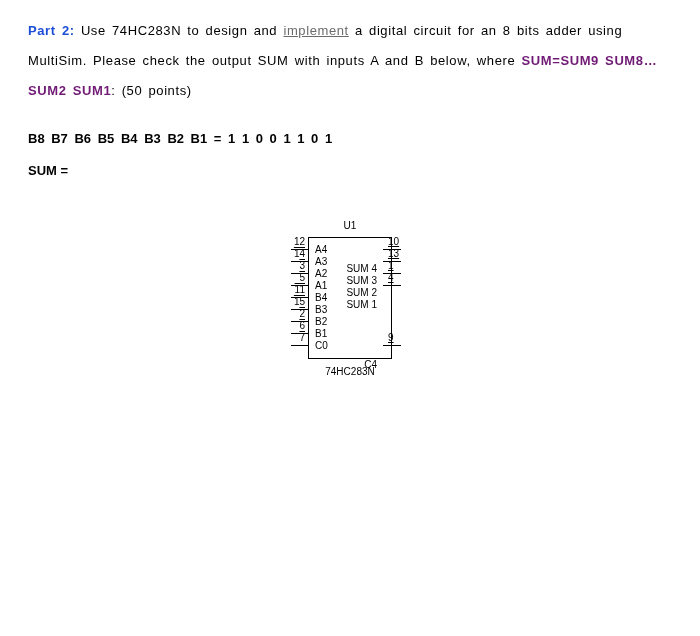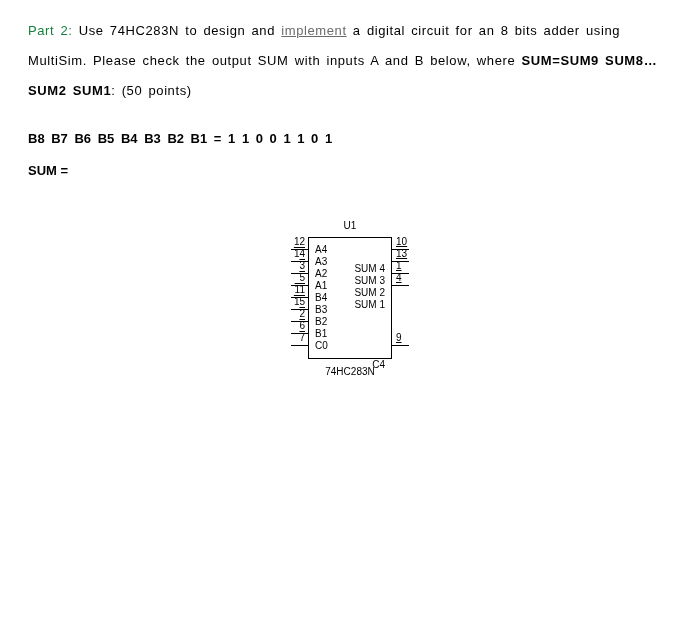--- a/index.html
+++ b/index.html
@@ -11,29 +11,29 @@
       font-family: Arial, Helvetica, sans-serif;
       width: 700px;
       height: 636px;
       padding: 16px 28px;
       background: #fff;
       color: #000;
       font-size: 13px;
       line-height: 2.3;
     }
     .part-label {
-      font-weight: normal;
-      color: #15803d;
+      font-weight: bold;
+      color: #1d4ed8;
     }
     .highlight-gray {
       color: #6b6b6b;
       text-decoration: underline;
     }
     .highlight-gray-bold {
-      color: #000000;
+      color: #701a75;
       font-weight: bold;
     }
     .bold {
       font-weight: bold;
     }
     .problem-text {
       letter-spacing: 0.6px;
       word-spacing: 2px;
     }
     .spaced-block {
@@ -64,21 +64,21 @@
       line-height: 1;
     }
     .chip-title {
       text-align: center;
       margin-bottom: 6px;
       font-size: 10px;
     }
     .chip-body {
       border: 1.3px solid #000;
       position: relative;
-      padding: 6px 0 6px 0;
+      padding: 6px 8px 6px 0;
       width: 84px;
       margin: 0 auto;
     }
     .chip-row {
       display: flex;
       height: 12px;
       align-items: center;
       position: relative;
     }
     .pin-num-left {

